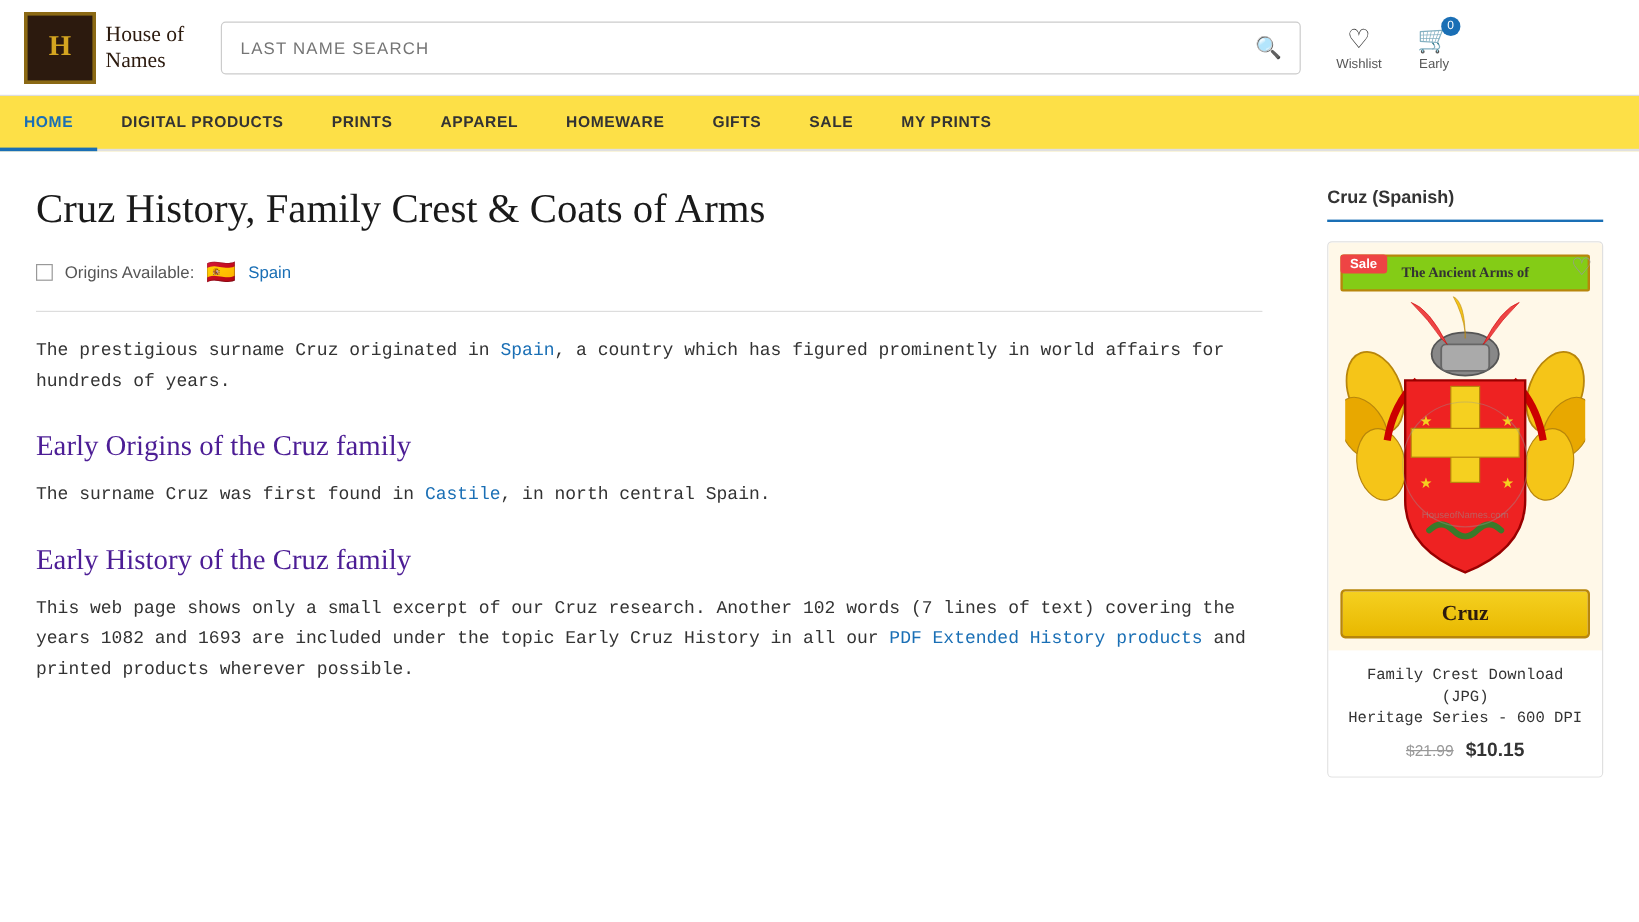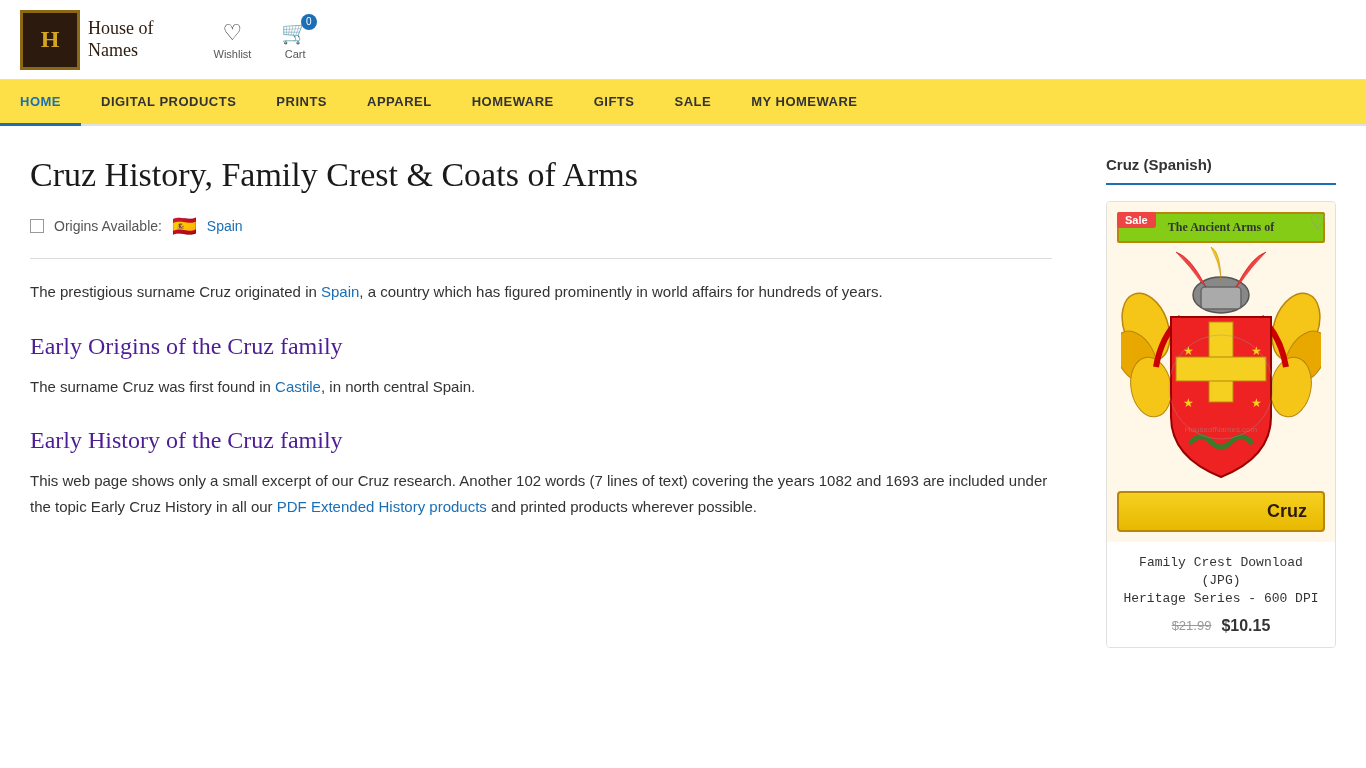--- a/index.html
+++ b/index.html
@@ -169,20 +169,21 @@
     .divider {
       border: none;
       border-top: 1px solid #ddd;
       margin: 20px 0;
     }
     .body-text {
       font-size: 15px;
       line-height: 1.7;
       color: #333;
       margin-bottom: 28px;
+      font-family: Liberation Mono, monospace;
     }
     .body-text a {
       color: #1a6fb5;
       text-decoration: none;
     }
     .section-title {
       font-family: Georgia, serif;
       font-size: 24px;
       font-weight: normal;
       color: #4c1d95;
@@ -263,23 +264,23 @@
       justify-content: center;
       align-items: center;
       position: relative;
     }
     .shield-svg {
       width: 200px;
       height: 240px;
     }
     .coa-name-banner {
       background: linear-gradient(180deg, #f5d020 0%, #e8b800 100%);
-      text-align: right;
+      text-align: center;
       padding: 8px 16px;
-      font-family: Liberation Sans, sans-serif;
+      font-family: Liberation Serif, serif;
       font-size: 18px;
       font-weight: bold;
       color: #2c1a0e;
       border: 2px solid #b8860b;
       border-radius: 4px;
       margin-top: 4px;
     }
     .product-info {
       padding: 12px;
       background: #fff;
@@ -310,42 +311,46 @@
     }
   </style>
 </head>
 <body>
 
 <div class="header">
   <a class="logo-area" href="#">
     <div class="logo-icon">H</div>
     <div class="logo-text">House of<br>Names</div>
   </a>
+  <div class="search-area">
+    <input class="search-input" type="text" placeholder="LAST NAME SEARCH" style="">
+    <button class="search-btn">🔍</button>
+  </div>
   <div class="header-actions">
     <a class="header-action-item" href="#">
       <span class="icon">♡</span>
       <span class="label">Wishlist</span>
     </a>
     <a class="header-action-item cart-wrapper" href="#">
       <span class="icon">🛒</span>
       <span class="cart-badge">0</span>
-      <span class="label">Cart</span>
+      <span class="label">Early</span>
     </a>
   </div>
 </div>
 
 <nav class="nav">
   <a class="nav-item active" href="#">HOME</a>
   <a class="nav-item" href="#">DIGITAL PRODUCTS</a>
   <a class="nav-item" href="#">PRINTS</a>
   <a class="nav-item" href="#">APPAREL</a>
   <a class="nav-item" href="#">HOMEWARE</a>
   <a class="nav-item" href="#">GIFTS</a>
   <a class="nav-item" href="#">SALE</a>
-  <a class="nav-item" href="#">MY HOMEWARE</a>
+  <a class="nav-item" href="#">MY PRINTS</a>
 </nav>
 
 <div class="main">
   <div class="content">
     <h1 class="page-title">Cruz History, Family Crest &amp; Coats of Arms</h1>
 
     <div class="origins-row">
       <span class="origin-icon"></span>
       <span>Origins Available:</span>
       <span class="origin-flag">🇪🇸</span>

